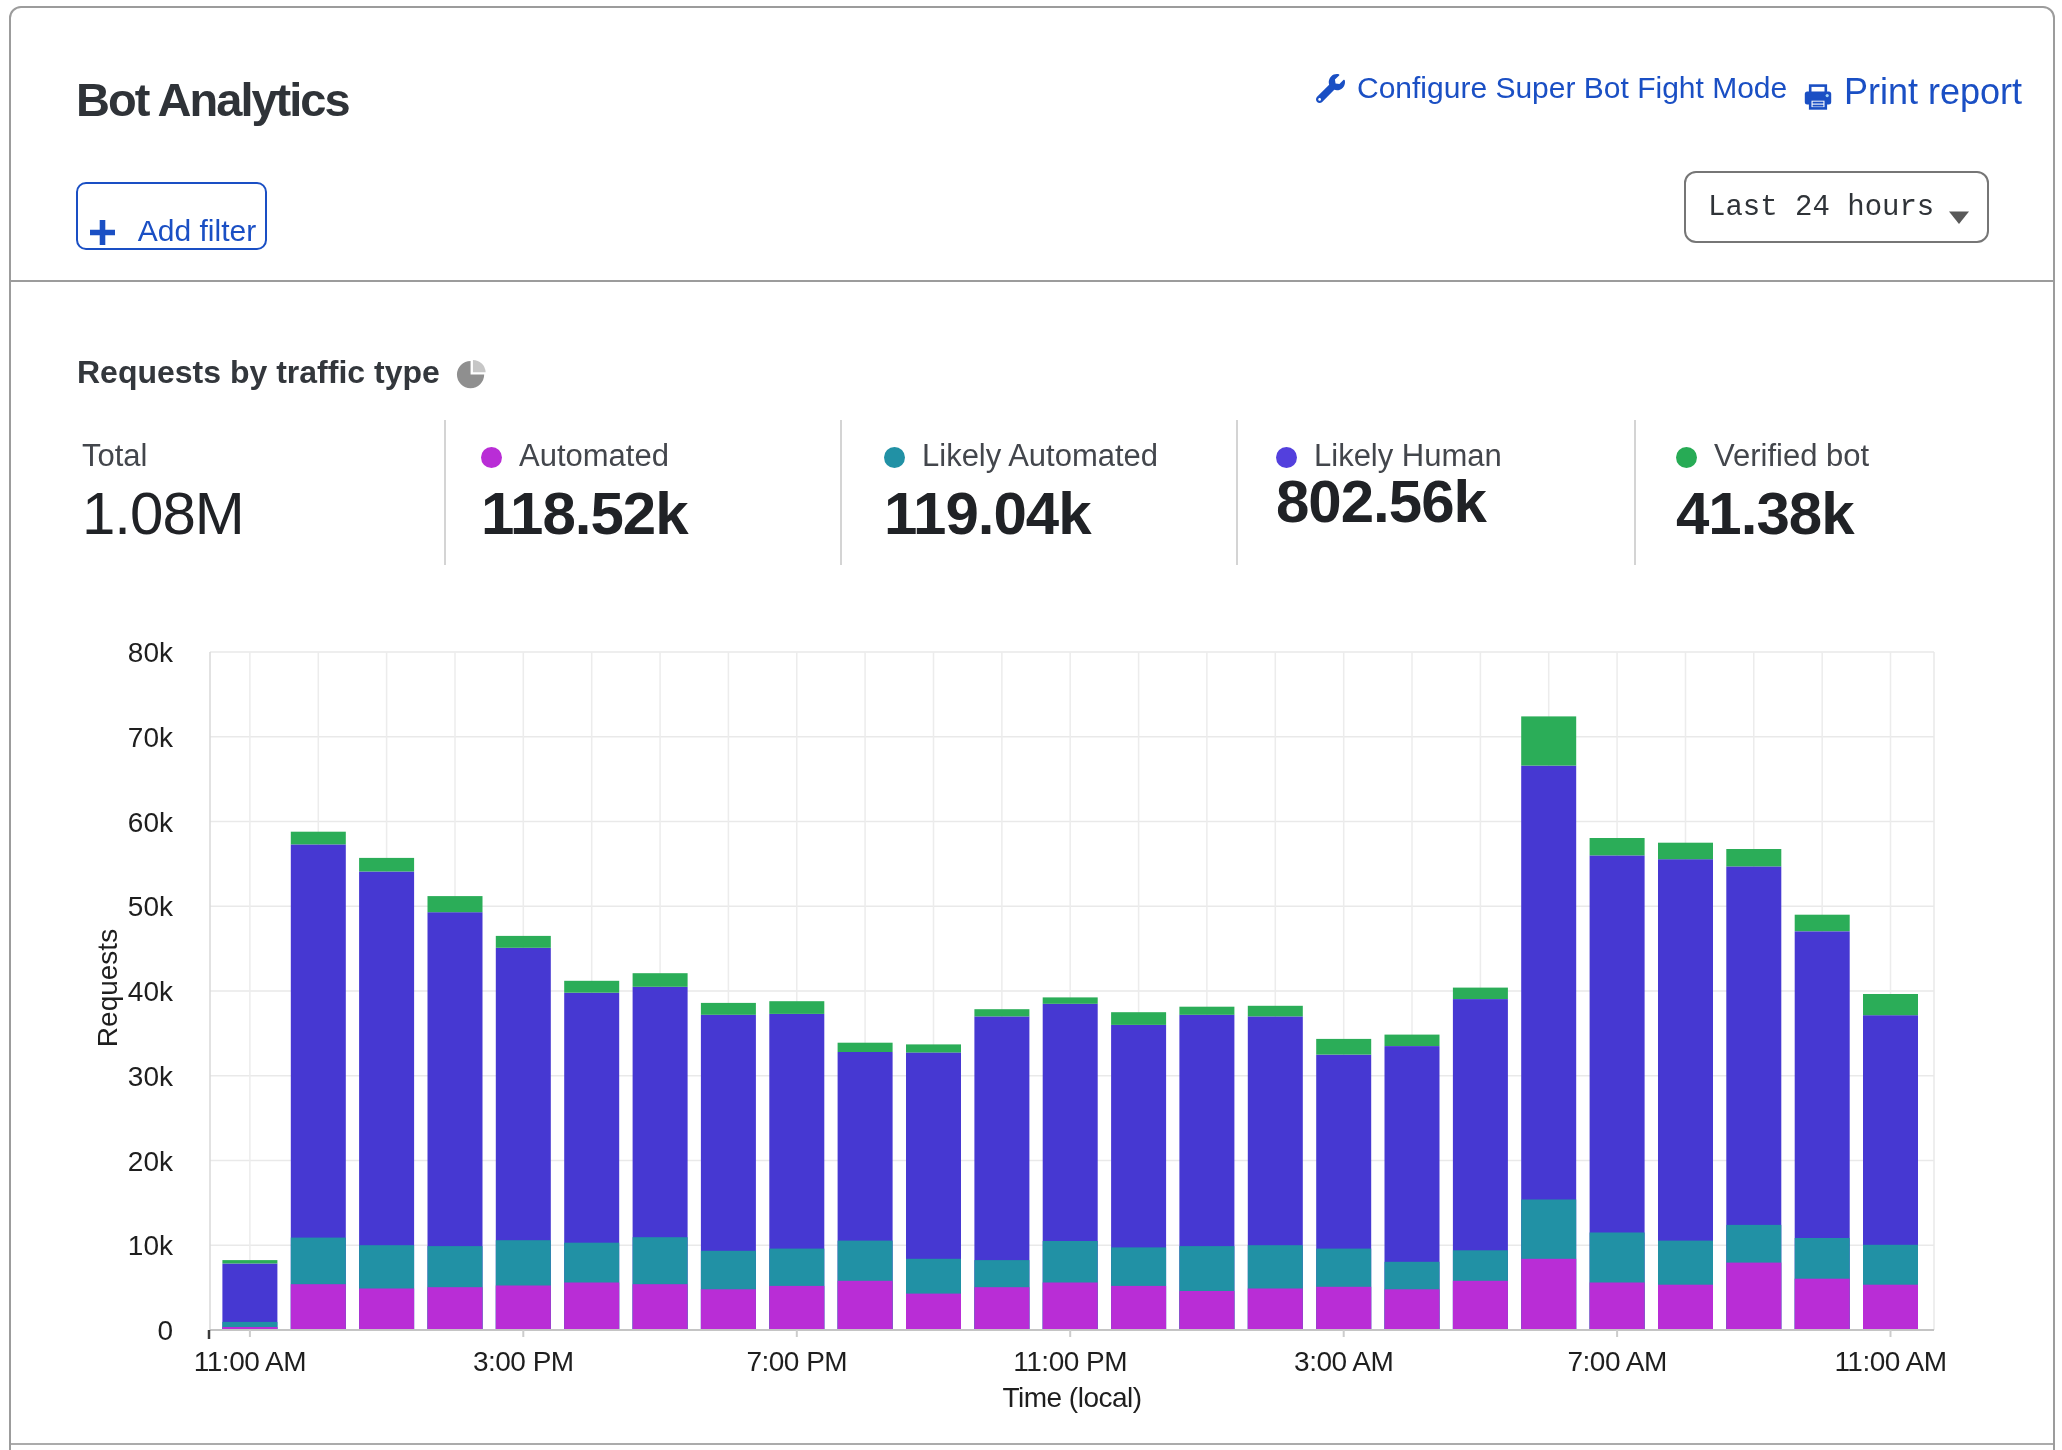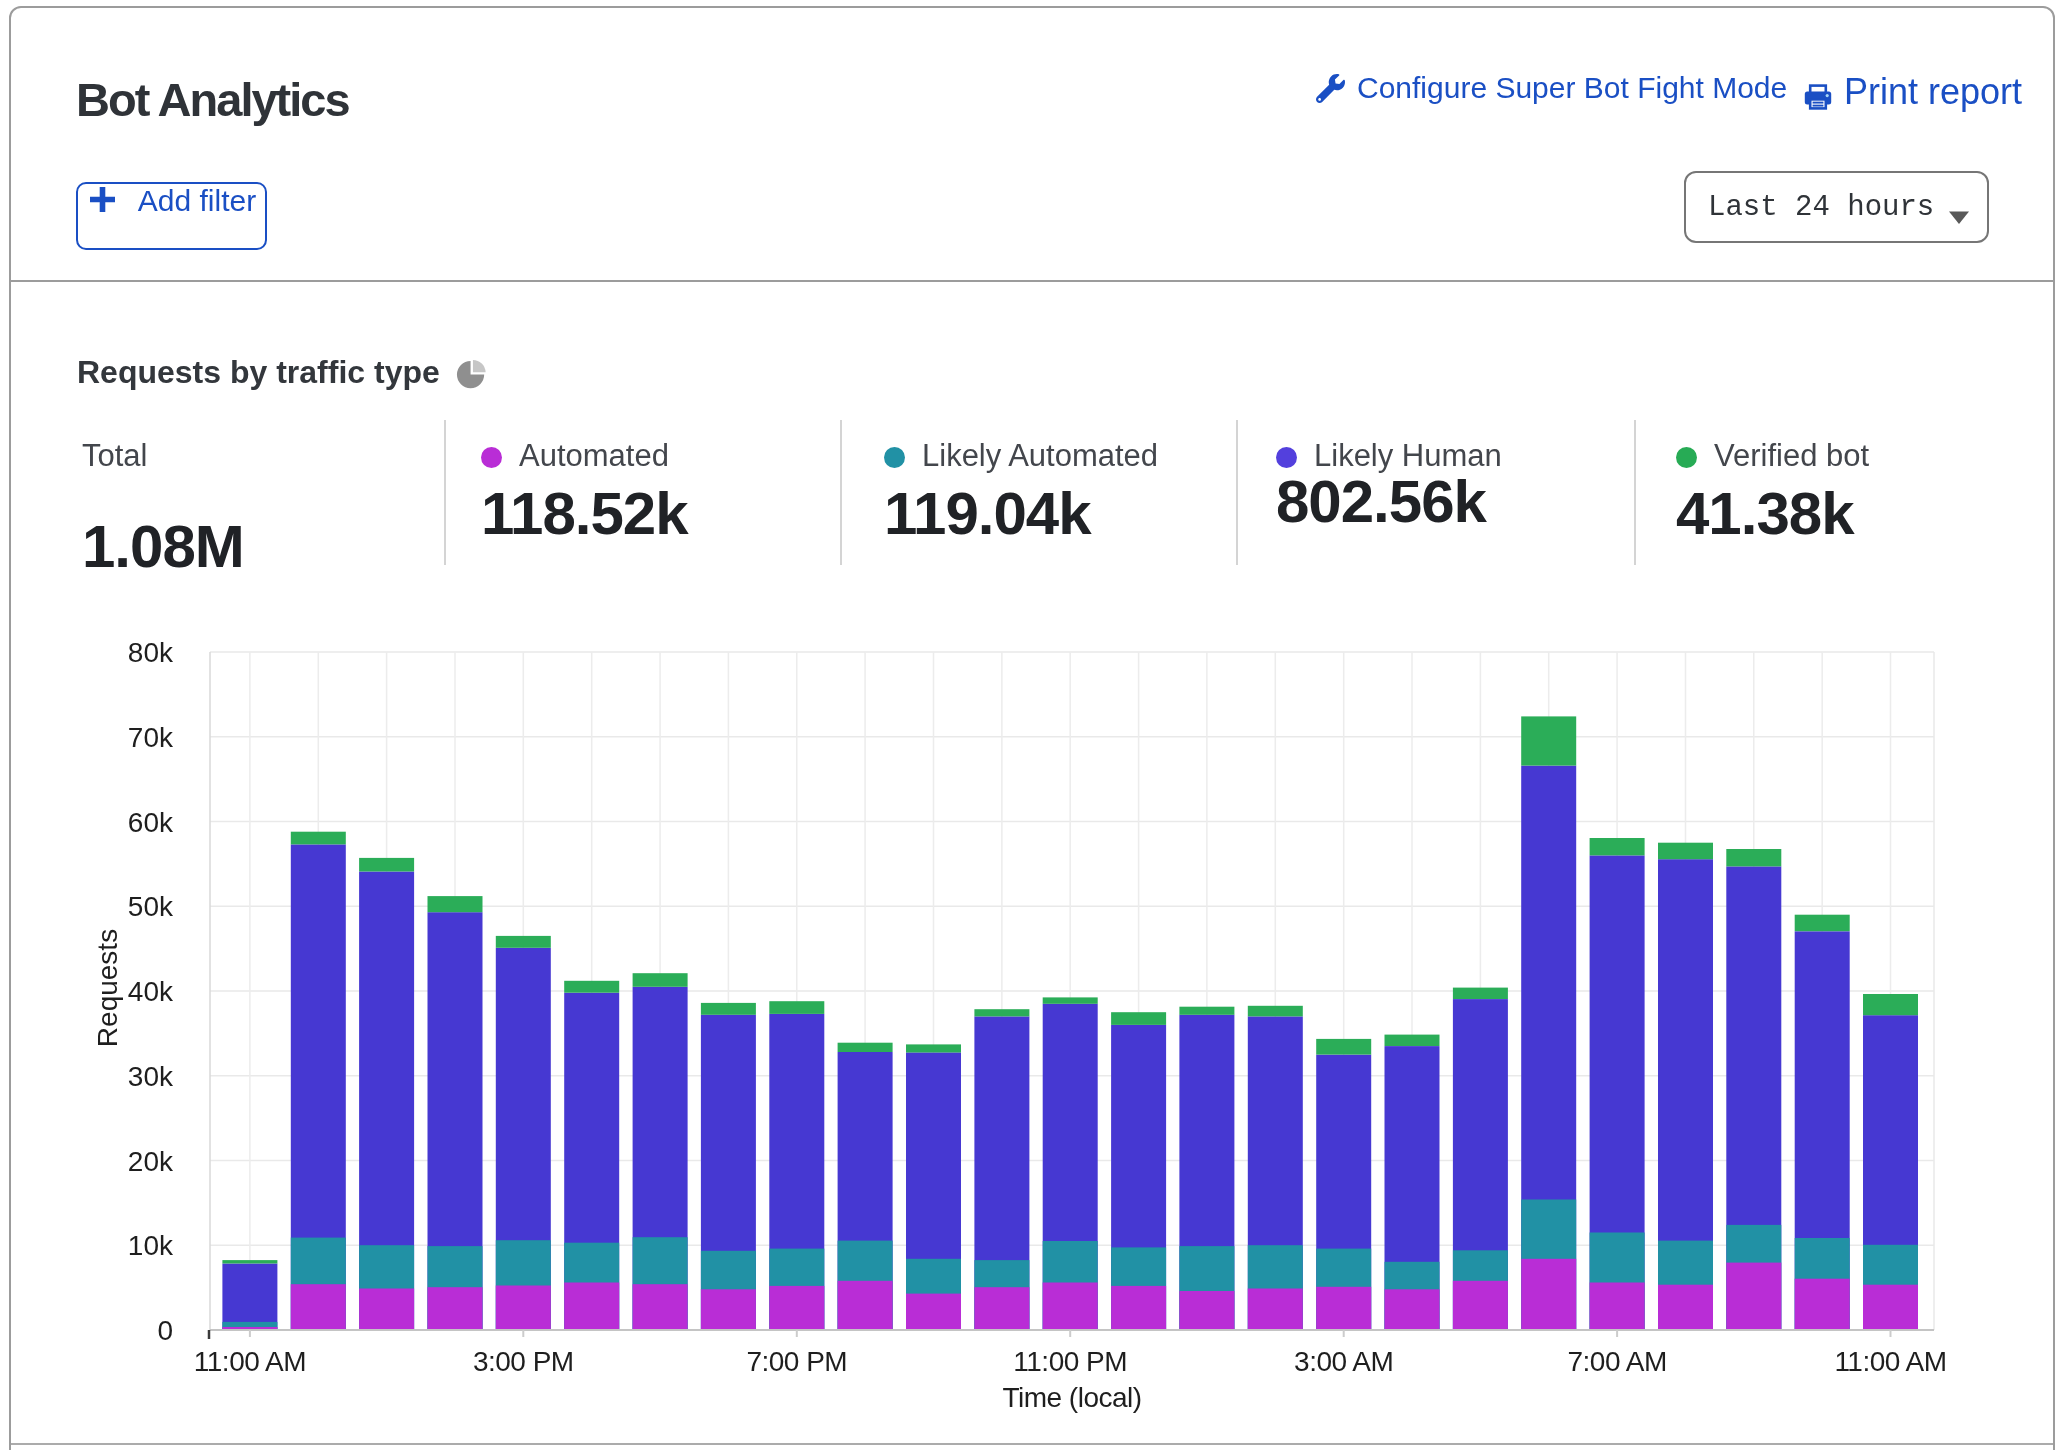--- a/index.html
+++ b/index.html
@@ -23,21 +23,21 @@
       <rect x="6.2" y="2.6" width="15.6" height="8.8" fill="#fff" stroke="#1a4fc4" stroke-width="2.6"></rect>
       <rect x="0.8" y="8.6" width="26.4" height="13" rx="2.5" fill="#1a4fc4"></rect>
       <circle cx="23.2" cy="12.6" r="1.6" fill="#a8d7f5"></circle>
       <rect x="6.2" y="16.4" width="15.6" height="9" fill="#fff" stroke="#1a4fc4" stroke-width="2.6"></rect>
       <line x1="8.6" y1="19.6" x2="19.4" y2="19.6" stroke="#1a4fc4" stroke-width="1.9"></line>
       <line x1="8.6" y1="22.6" x2="19.4" y2="22.6" stroke="#1a4fc4" stroke-width="1.9"></line>
     </svg>
     <span>Print report</span>
   </div>
 
-<div class="abs" style="left:76px;top:182px;width:191px;height:68px;border:2px solid #1a4fc4;border-radius:10px;box-sizing:border-box;display:flex;align-items:flex-start;justify-content:center;gap:20px;color:#1a4fc4;font-size:30px;font-weight:500;">
+<div class="abs" style="left:76px;top:182px;width:191px;height:68px;border:2px solid #1a4fc4;border-radius:10px;box-sizing:border-box;display:flex;align-items:flex-end;justify-content:center;gap:20px;color:#1a4fc4;font-size:30px;font-weight:500;">
     <svg width="31" height="31" viewBox="0 0 31 31">
       <path d="M15.5 3v25M3 15.5h25" stroke="#1a4fc4" stroke-width="5.6"></path>
     </svg>
     <span>Add filter</span>
   </div>
 
 <div class="abs" style="left:1684px;top:171px;width:305px;height:72px;border:2px solid #767676;border-radius:12px;box-sizing:border-box;display:flex;align-items:center;color:#2f3338;font-size:29px;font-family:Liberation Mono, monospace;">
   <span style="margin-left:22px;">Last 24 hours</span>
   <span style="position:absolute;right:17px;top:28px;"><svg width="22" height="15" viewBox="0 0 22 15">
         <path d="M1 1.5h20L11 14z" fill="#595959"></path>
@@ -47,21 +47,21 @@
 <div class="abs" style="left:77px;top:354px;font-size:32px;font-weight:700;color:#33373c;display:flex;align-items:flex-end;gap:16px;">Requests by traffic type <svg width="31" height="31" viewBox="0 0 33 33">
       <path d="M15.5 15.5 L15.5 1 A 14.5 14.5 0 1 0 30 15.5 Z" fill="#8f8f8f"></path>
       <path d="M18 13 L18 0 A 13.5 13.5 0 0 1 31.5 13 Z" fill="#c6c6c6"></path>
     </svg></div>
 
 <div style="position:absolute;left:444px;top:420px;width:2px;height:145px;background:#d4d4d4;"></div>
 <div style="position:absolute;left:840px;top:420px;width:2px;height:145px;background:#d4d4d4;"></div>
 <div style="position:absolute;left:1236px;top:420px;width:2px;height:145px;background:#d4d4d4;"></div>
 <div style="position:absolute;left:1634px;top:420px;width:2px;height:145px;background:#d4d4d4;"></div>
 <div style="position:absolute;left:82px;top:440px;line-height:31px;white-space:nowrap;"><span style="font-size:31px;color:#43464c;">Total</span></div>
-<div style="position:absolute;left:82px;top:479px;font-size:60px;font-weight:700;color:#202226;letter-spacing:-1px;white-space:nowrap;margin-top:33px;">1.08M</div>
+<div style="position:absolute;left:82px;top:479px;font-size:60px;font-weight:400;color:#202226;letter-spacing:-1px;white-space:nowrap;">1.08M</div>
 <div style="position:absolute;left:481px;top:440px;line-height:31px;white-space:nowrap;"><span style="display:inline-block;width:21px;height:21px;border-radius:50%;background:#b92dd6;margin-right:17px;vertical-align:-2px;"></span><span style="font-size:31px;color:#43464c;">Automated</span></div>
 <div style="position:absolute;left:481px;top:479px;font-size:60px;font-weight:700;color:#202226;letter-spacing:-1px;white-space:nowrap;">118.52k</div>
 <div style="position:absolute;left:884px;top:440px;line-height:31px;white-space:nowrap;"><span style="display:inline-block;width:21px;height:21px;border-radius:50%;background:#2191a5;margin-right:17px;vertical-align:-2px;"></span><span style="font-size:31px;color:#43464c;">Likely Automated</span></div>
 <div style="position:absolute;left:884px;top:479px;font-size:60px;font-weight:700;color:#202226;letter-spacing:-1px;white-space:nowrap;">119.04k</div>
 <div style="position:absolute;left:1276px;top:440px;line-height:31px;white-space:nowrap;"><span style="display:inline-block;width:21px;height:21px;border-radius:50%;background:#5340dd;margin-right:17px;vertical-align:-2px;"></span><span style="font-size:31px;color:#43464c;">Likely Human</span></div>
 <div style="position:absolute;left:1276px;top:467px;font-size:60px;font-weight:700;color:#202226;letter-spacing:-1px;white-space:nowrap;">802.56k</div>
 <div style="position:absolute;left:1676px;top:440px;line-height:31px;white-space:nowrap;"><span style="display:inline-block;width:21px;height:21px;border-radius:50%;background:#27ab55;margin-right:17px;vertical-align:-2px;"></span><span style="font-size:31px;color:#43464c;">Verified bot</span></div>
 <div style="position:absolute;left:1676px;top:479px;font-size:60px;font-weight:700;color:#202226;letter-spacing:-1px;white-space:nowrap;">41.38k</div>
 
 <svg style="position:absolute;left:0;top:600px;" width="2062" height="850" viewBox="0 600 2062 850">

